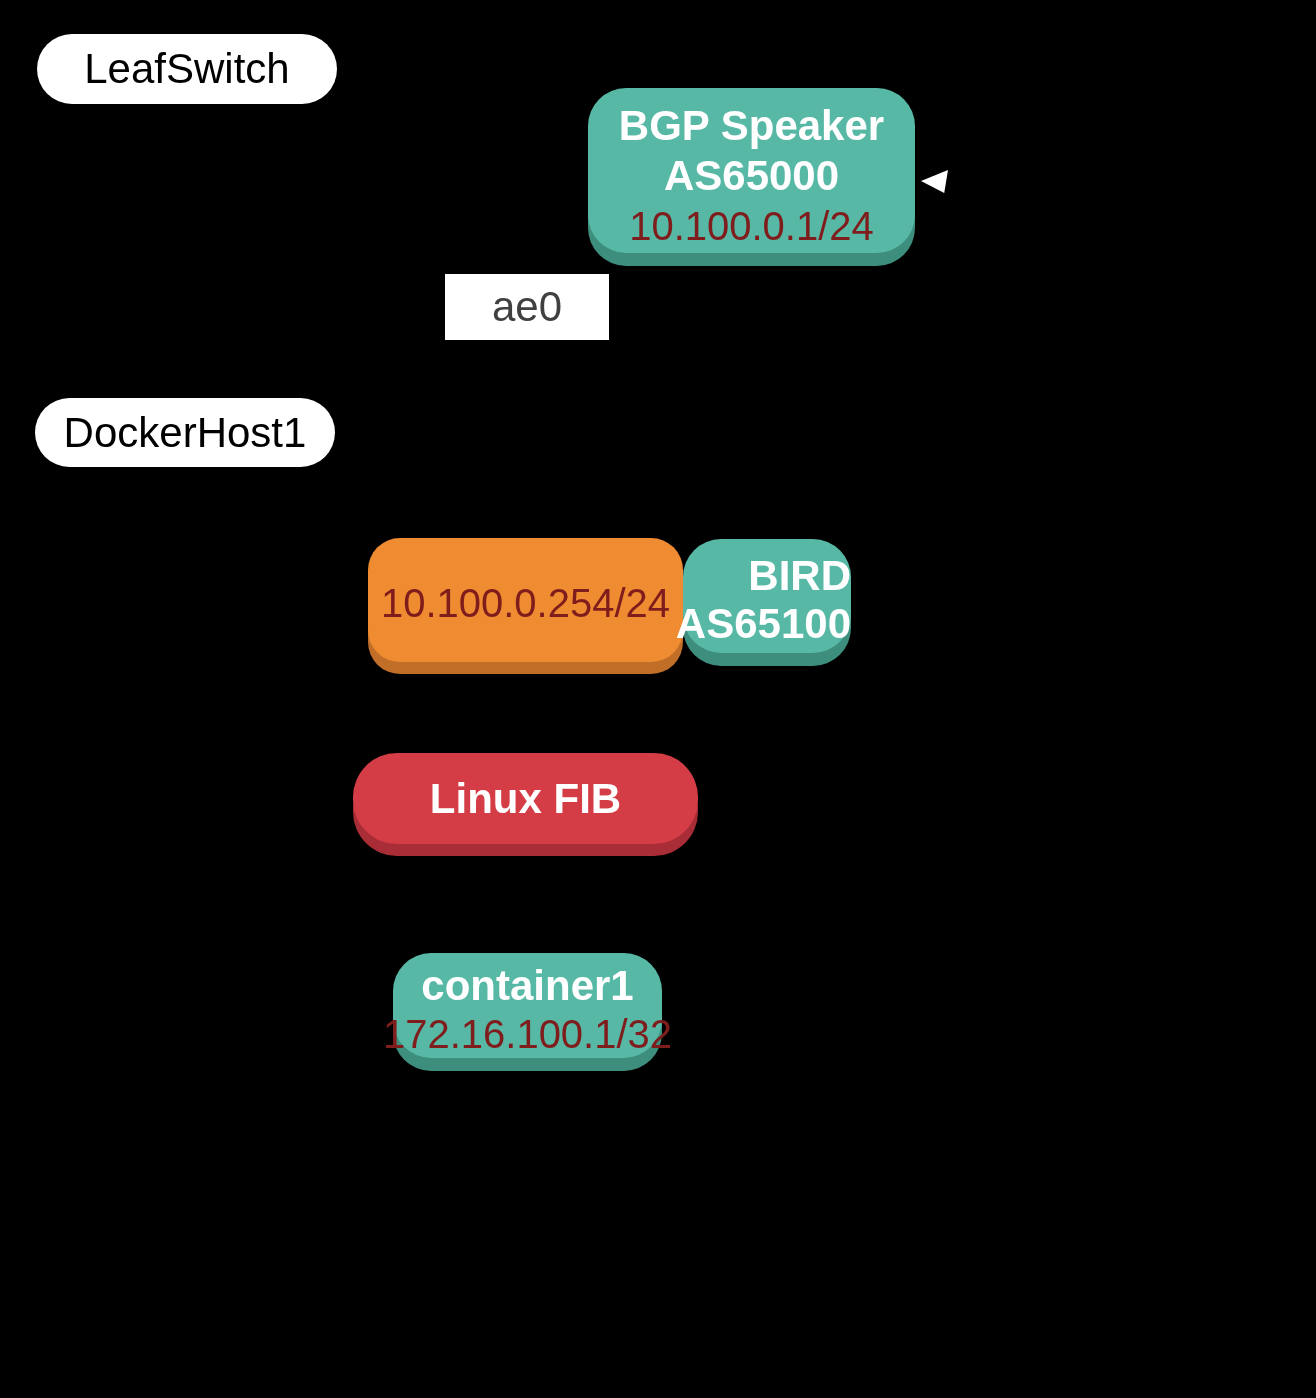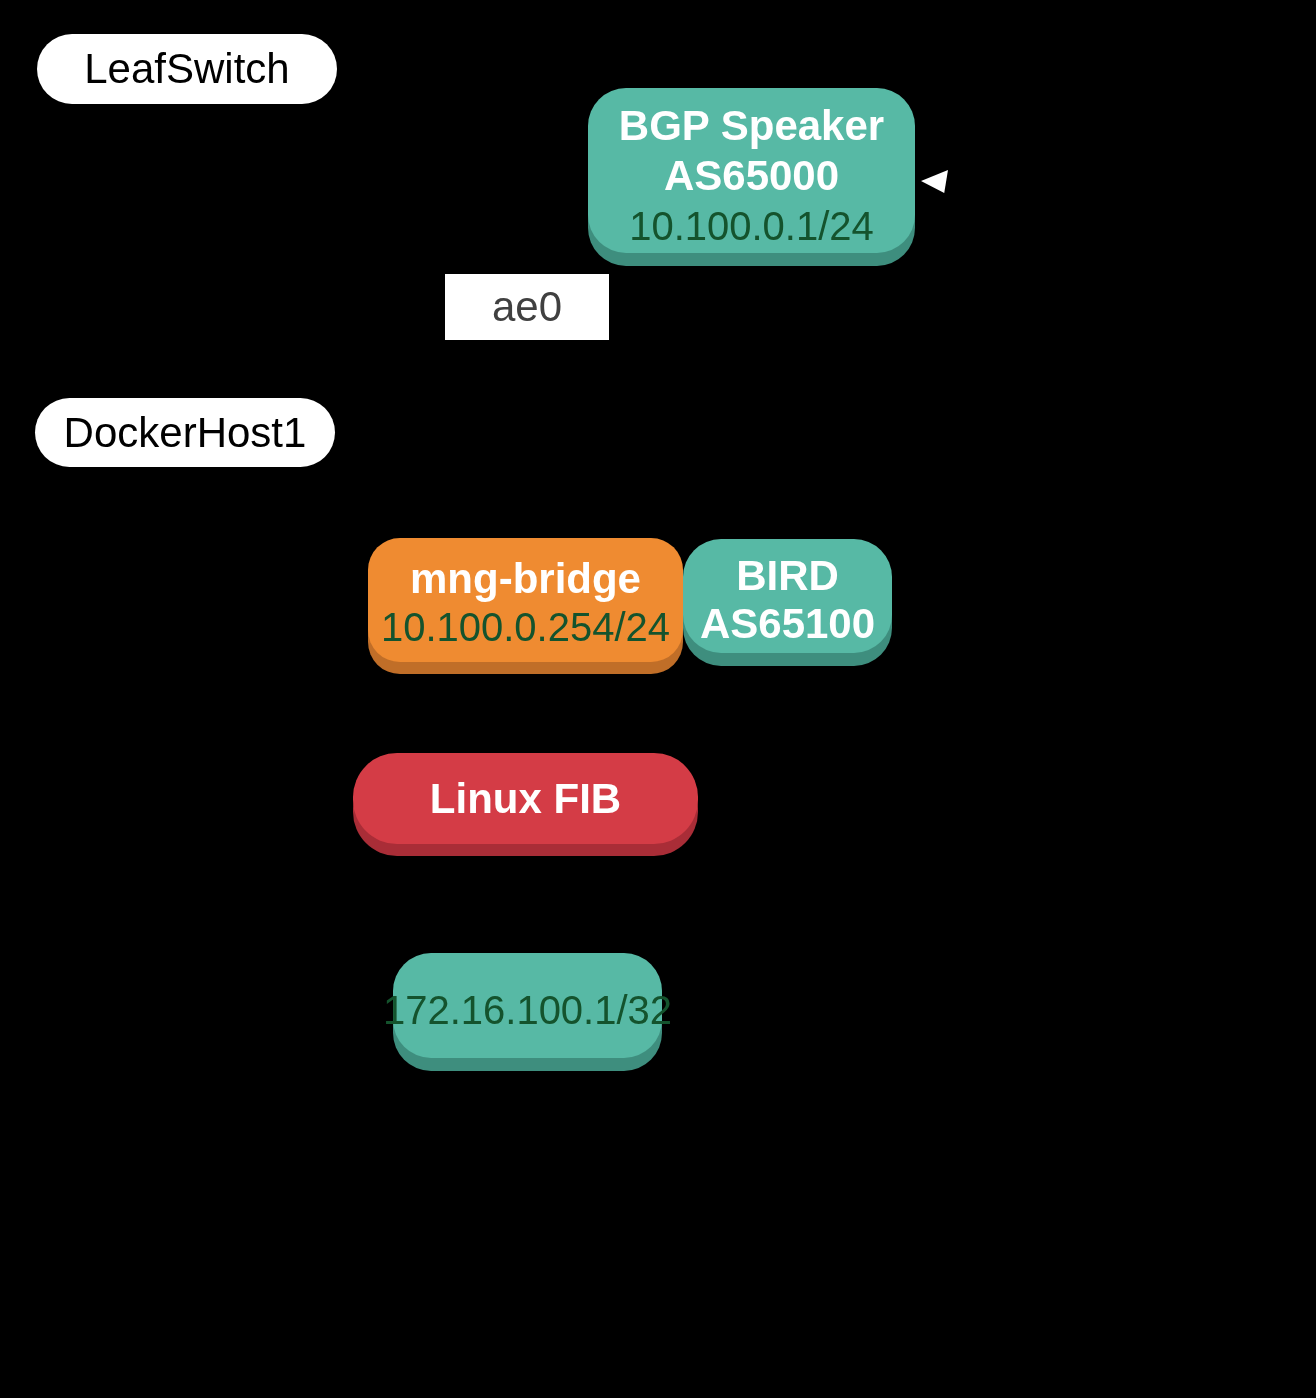--- a/index.html
+++ b/index.html
@@ -43,33 +43,33 @@
   
   .node {
     display: flex;
     flex-direction: column;
     align-items: center;
     justify-content: center;
     text-align: center;
     line-height: 50px;
   }
   .node .title { color: #ffffff; font-weight: 700; font-size: 42px; white-space: nowrap; }
-  .node .ip    { color: #14532d; font-weight: 400; font-size: 40px; white-space: nowrap; }
+  .node .ip    { color: #7f1d1d; font-weight: 400; font-size: 40px; white-space: nowrap; }
 
   .teal   { background: #57B9A5; border-radius: 38px; box-shadow: 0 13px 0 #3E8E7E; }
   .orange { background: #EF8B31; border-radius: 32px; box-shadow: 0 12px 0 #C06E28; }
   .red    { background: #D43C46; border-radius: 44px; box-shadow: 0 12px 0 #A92D37; margin-top: 16px; }
 
   #bgp-speaker   { left: 588px; top:  88px; width: 327px; height: 165px; padding-top: 10px; }
   #ae0-box       { left: 445px; top: 274px; width: 164px; height:  66px; }
   #leafswitch    { left:  37px; top:  34px; width: 300px; height:  70px; }
   #dockerhost1   { left:  35px; top: 398px; width: 300px; height:  69px; }
   #bond0-box     { left: 445px; top: 396px; width: 164px; height:  67px; }
   #mng-bridge    { left: 368px; top: 538px; width: 315px; height: 124px; padding-top: 5px;  line-height: 48px; }
-  #bird          { left: 683px; top: 539px; width: 209px; height: 114px; padding-top: 8px;  line-height: 48px; }
+  #bird          { left: 683px; top: 539px; width: 168px; height: 114px; padding-top: 8px;  line-height: 48px; align-items: flex-end; }
   #linux-fib     { left: 353px; top: 737px; width: 345px; height:  91px; }
   #container1    { left: 393px; top: 953px; width: 269px; height: 105px; padding-top: 8px;  line-height: 48px; }
 
   
   #edge-arrowhead {
     left: 921px; top: 170px; width: 27px; height: 23px;
     background: #ffffff;
     clip-path: polygon(0% 48%, 100% 0%, 86% 100%);
   }
 </style>
@@ -93,30 +93,30 @@
   <div id="ae0-box" class="abs iface">
     <span>ae0</span>
   </div>
 
   <div id="dockerhost1" class="abs pill">
     <span>DockerHost1</span>
   </div>
 
 
   <div id="mng-bridge" class="abs node orange">
-    <span class="title">mng-bridge</span>
     <span class="ip">10.100.0.254/24</span>
   </div>
 
   <div id="bird" class="abs node teal">
     <span class="title">BIRD</span>
     <span class="title">AS65100</span>
   </div>
 
   <div id="linux-fib" class="abs node red">
     <span class="title">Linux FIB</span>
   </div>
 
   <div id="container1" class="abs node teal">
+    <span class="title">container1</span>
     <span class="ip">172.16.100.1/32</span>
   </div>
 
 </div>
 
 </body></html>

